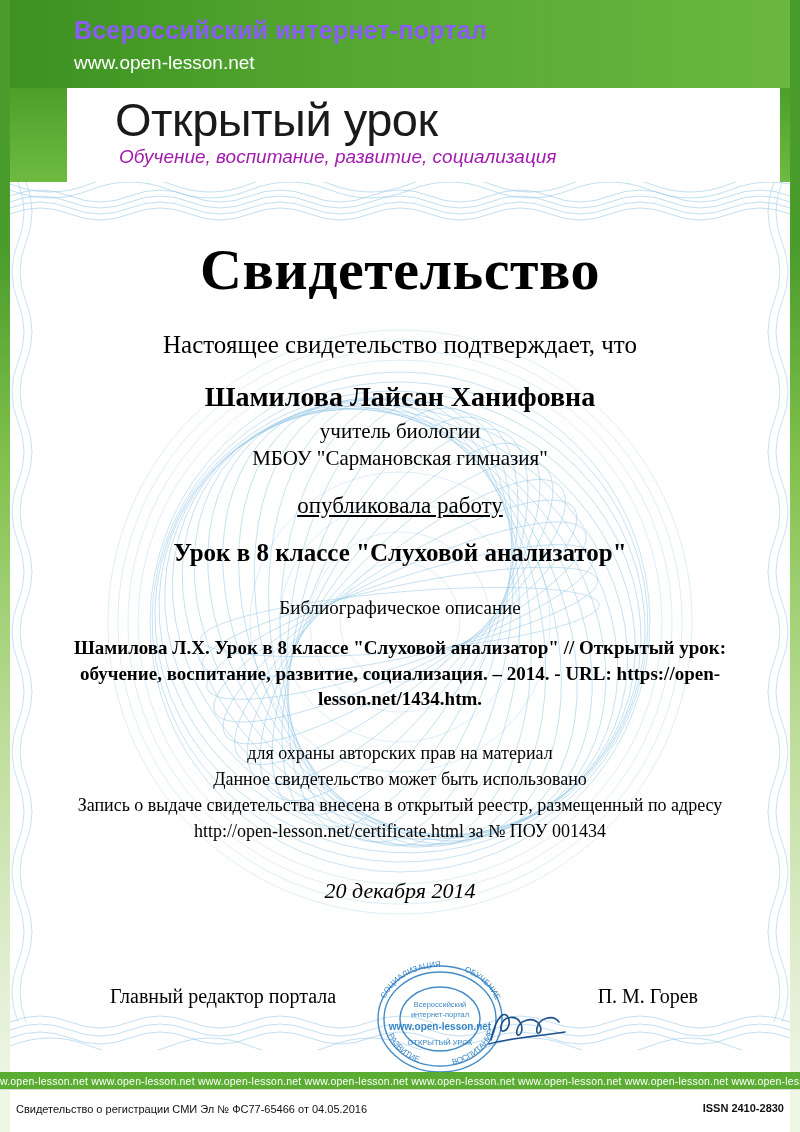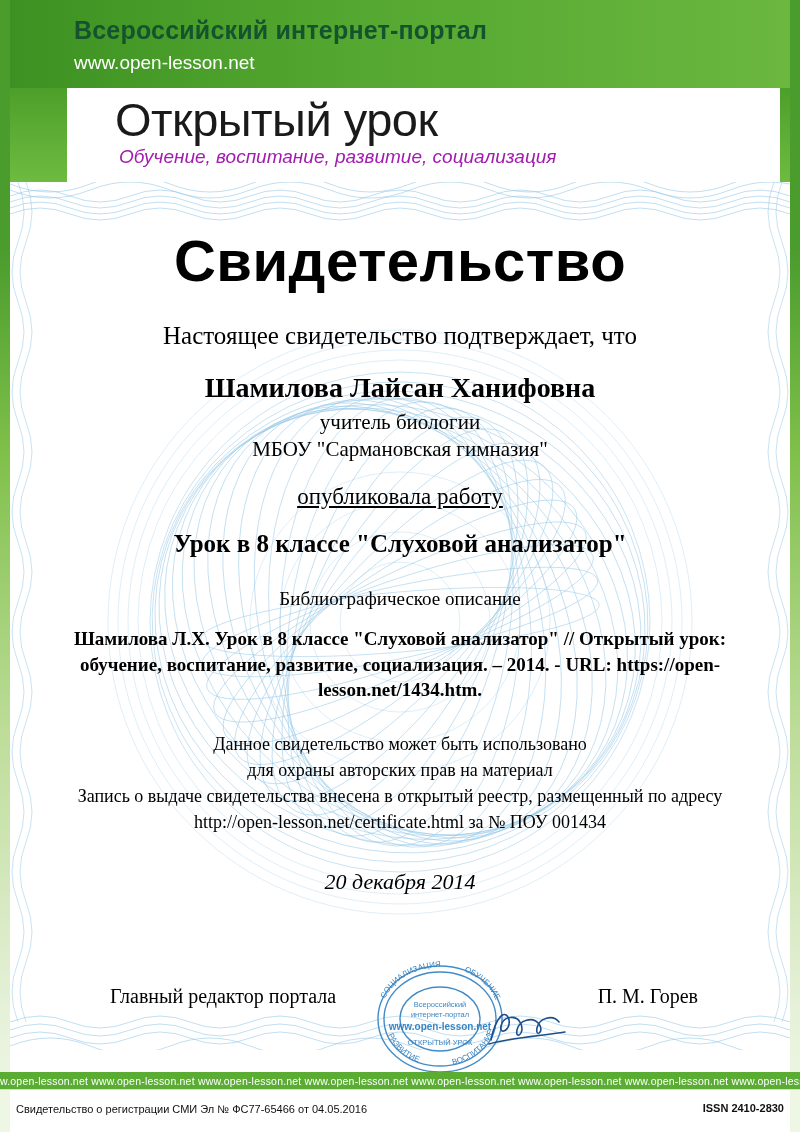--- a/index.html
+++ b/index.html
@@ -62,21 +62,21 @@
     right: 0;
     width: 10px;
     top: 88px;
     height: 94px;
     background: linear-gradient(to bottom, #4c9f2a, #6fbb41);
   }
   .portal-title {
     position: absolute;
     left: 64px;
     top: 16px;
-    color: #14532d;
+    color: #8b5cf6;
     font-family: "Liberation Sans", sans-serif;
     font-weight: bold;
     font-size: 25px;
     letter-spacing: 0.2px;
   }
   .portal-url {
     position: absolute;
     left: 64px;
     top: 52px;
     color: #ffffff;
@@ -125,24 +125,24 @@
   
   .content {
     position: absolute;
     left: 40px;
     right: 40px;
     top: 200px;
     text-align: center;
     color: #000000;
   }
   .cert-title {
-    font-family: Liberation Sans, sans-serif;
+    font-family: Liberation Serif, serif;
     font-weight: bold;
     font-size: 58px;
-    margin-top: 27px;
+    margin-top: 36px;
     letter-spacing: 0.5px;
   }
   .confirms {
     font-size: 25px;
     margin-top: 28px;
   }
   .person-name {
     font-size: 28px;
     font-weight: bold;
     margin-top: 22px;
@@ -374,22 +374,22 @@
     <div class="cert-title">Свидетельство</div>
     <div class="confirms">Настоящее свидетельство подтверждает, что</div>
     <div class="person-name">Шамилова Лайсан Ханифовна</div>
     <div class="person-role">учитель биологии</div>
     <div class="person-org">МБОУ "Сармановская гимназия"</div>
     <div class="published">опубликовала работу</div>
     <div class="work-title">Урок в 8 классе "Слуховой анализатор"</div>
     <div class="biblio-label">Библиографическое описание</div>
     <div class="biblio-text">Шамилова Л.Х. Урок в 8 классе "Слуховой анализатор" // Открытый урок: обучение, воспитание, развитие, социализация. – 2014. - URL: https://open-lesson.net/1434.htm.</div>
     <div class="notice">
+      <div>для охраны авторских прав на материал</div>
       <div>Данное свидетельство может быть использовано</div>
-      <div>для охраны авторских прав на материал</div>
       <div>Запись о выдаче свидетельства внесена в открытый реестр, размещенный по адресу</div>
       <div>http://open-lesson.net/certificate.html за № ПОУ 001434</div>
     </div>
     <div class="date">20 декабря 2014</div>
   </div>
 
   <div class="stamp">
     <svg width="150" height="120" viewBox="0 0 150 120" xmlns="http://www.w3.org/2000/svg">
       <defs>
         <path id="arcTop" d="M 15,62 A 60,52 0 0 1 135,62"></path>

